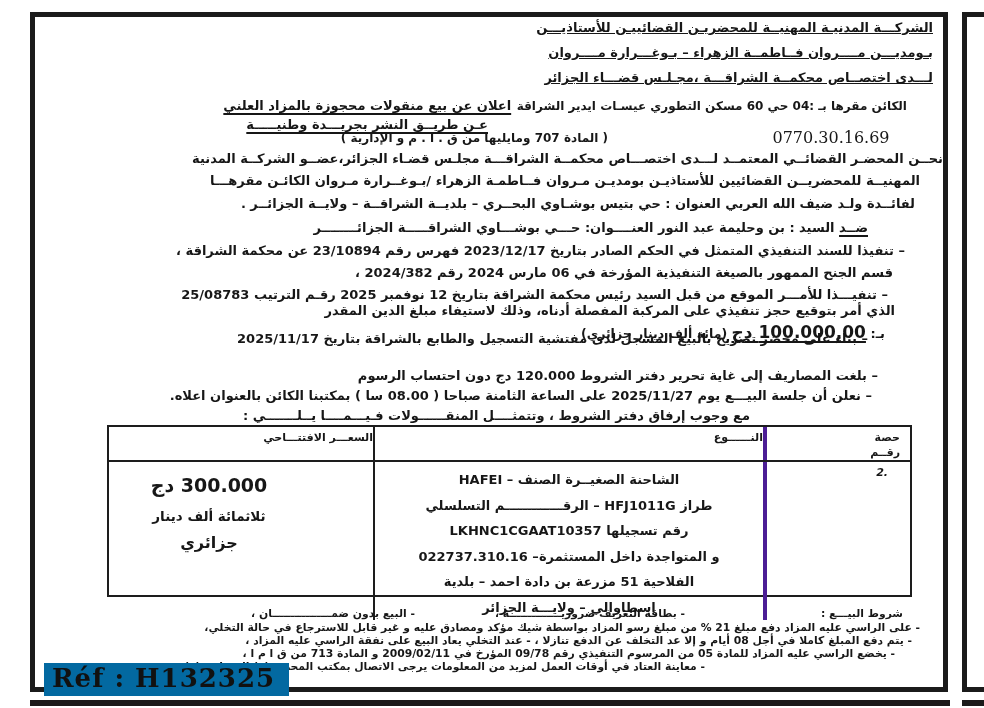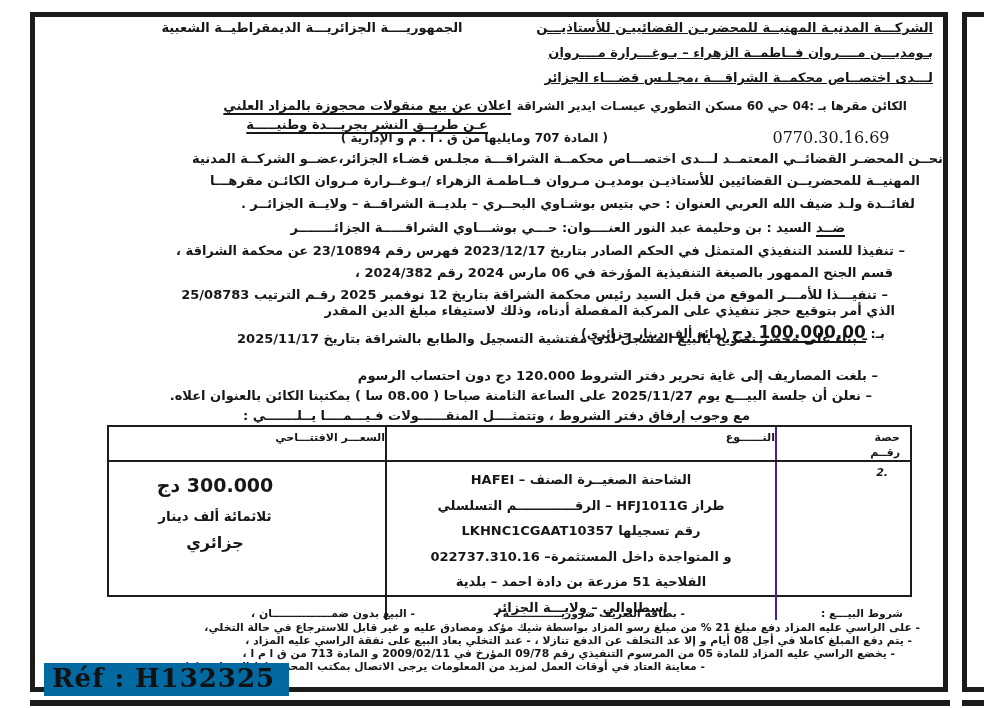--- a/index.html
+++ b/index.html
@@ -38,21 +38,21 @@
   .small{font-size:12.5px;margin-left:12px;}
 
   
   .gtable{position:absolute;left:72px;top:408px;width:805px;height:172px;
           border:2px solid #1d1d1d;box-sizing:border-box;direction:rtl;
           display:flex;flex-direction:column;background:#fff;}
   .g-row{display:flex;direction:rtl;}
   .g-head{height:37px;border-bottom:2px solid #1d1d1d;box-sizing:border-box;}
   .g-body{flex:1;}
   .g-cell{box-sizing:border-box;}
-  .c-num{width:135px;border-left:2px solid #4c1d95;}
+  .c-num{width:147px;border-left:4px solid #4c1d95;}
   .c-type{width:390px;border-left:2px solid #1d1d1d;}
   .c-price{flex:1;}
   .h-txt{font-size:11px;font-weight:700;}
   .h-num{padding:3px 10px 0 0;text-align:right;line-height:15px;}
   .h-center{text-align:right;padding-top:4px;}
   .b-num{padding:4px 22px 0 0;text-align:right;font-size:11px;font-weight:700;font-style:italic;}
   .b-type{padding-top:5px;text-align:center;}
   .type-line{line-height:25.5px;font-size:13px;font-weight:700;white-space:nowrap;}
   .b-price{text-align:center;padding:12px 70px 0 6px;direction:rtl;}
   .price-main{font-size:19px;font-weight:700;white-space:nowrap;}
@@ -70,35 +70,34 @@
 <body>
 
 <div class="page">
 
   <div class="frame">
 
     <div class="org" style="top:3px">الشركـــة المدنيـة المهنيــة للمحضريـن القضائييـن للأستاذيـــن</div>
     <div class="org" style="top:28px">بـومديـــن مــــروان فــاطمــة الزهراء – بـوغـــرارة مــــروان</div>
     <div class="org" style="top:53px">لـــدى اختصــاص محكمــة الشراقـــة ،مجـلـس قضـــاء الجزائر</div>
 
-    <div class="republic">الجمهوريــــة الجزائريـــة الديمقراطيــة الشعبية</div>
 
     <div class="loc-line">
       <span class="loc">الكائن مقرها بـ :04 حي 60 مسكن التطوري عيسـات ايدير الشراقة</span>
       <span> </span>
       <span class="title u">اعلان عن بيع منقولات محجوزة بالمزاد العلني</span>
     </div>
     <div class="sub-title u">عـن طريــق النشر بجريـــدة وطنيـــــة</div>
     <div class="article">( المادة 707  ومايليها من ق . ا . م و الإدارية )</div>
     <div class="phone">0770.30.16.69</div>
 
     <div class="ln" style="top:134px;padding-right:0">نحــن المحضـر القضائــي المعتمــد لـــدى اختصـــاص محكمــة الشراقـــة مجلـس قضـاء الجزائر،عضــو الشركــة المدنية</div>
     <div class="ln" style="top:156px;padding-right:23px">المهنيــة للمحضريــن  القضائيين للأستاذيـن بومديـن مـروان فــاطمـة الزهراء /بـوغــرارة مـروان  الكائـن مقرهـــا</div>
     <div class="ln" style="top:179px;padding-right:28px"><span>لفائــدة ولـد ضيف الله العربي</span><span> العنوان : حي بتيس بوشـاوي البحــري – بلديــة الشراقــة – ولايــة الجزائــر .</span></div>
-    <div class="ln" style="top:203px;padding-right:98px"><span class="u">ضــد</span><span> السيد : بن وحليمة عبد النور العنــــوان: حـــي بوشـــاوي الشراقـــــة الجزائــــــــر</span></div>
+    <div class="ln" style="top:203px;padding-right:75px"><span class="u">ضــد</span><span> السيد : بن وحليمة عبد النور العنــــوان: حـــي بوشـــاوي الشراقـــــة الجزائــــــــر</span></div>
     <div class="ln" style="top:226px;padding-right:38px">– تنفيذا للسند التنفيذي المتمثل في الحكم الصادر بتاريخ  2023/12/17  فهرس رقم 23/10894 عن محكمة الشراقة ،</div>
     <div class="ln" style="top:248px;padding-right:50px">قسم الجنح الممهور بالصيغة التنفيذية المؤرخة في 06 مارس 2024 رقم 2024/382 ،</div>
     <div class="ln" style="top:270px;padding-right:55px">– تنفيـــذا للأمـــر الموقع من قبل السيد رئيس محكمة الشراقة بتاريخ 12 نوفمبر 2025 رقـم الترتيب  25/08783</div>
     <div class="ln" style="top:286px;padding-right:48px">الذي أمر بتوقيع حجز تنفيذي على المركبة المفصلة أدناه، وذلك لاستيفاء مبلغ الدين المقدر</div>
     <div class="ln" style="top:305px;padding-right:58px"><span>بـ: </span><span class="amount">100.000,00 دج</span><span class="small"> (مائة ألف دينار جزائري)</span></div>
     <div class="ln" style="top:314px;padding-right:75px">– بناء على محضر تصريح بالبيع المسجل لدى مفتشية التسجيل والطابع بالشراقة بتاريخ 2025/11/17</div>
     <div class="ln" style="top:351px;padding-right:65px">– بلغت المصاريف إلى غاية تحرير دفتر الشروط 120.000 دج دون احتساب الرسوم</div>
     <div class="ln" style="top:371px;padding-right:71px">– نعلن أن جلسة البيـــع يوم 2025/11/27 على الساعة الثامنة صباحا ( 08.00 سا ) بمكتبنا الكائن بالعنوان اعلاه.</div>
     <div class="ln" style="top:391px;padding-right:193px">مع وجوب إرفاق دفتر الشروط ، وتتمثــــل المنقــــــولات فـيـــمــــا يــلـــــــي :</div>
 

